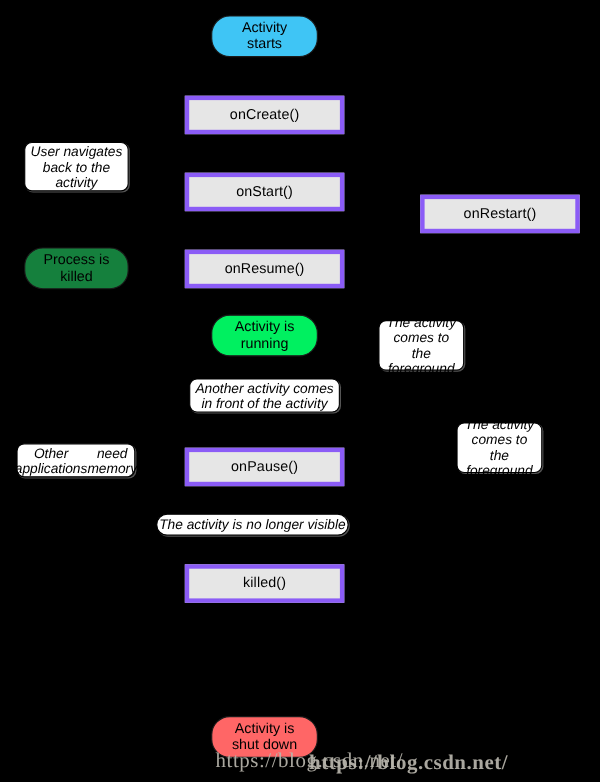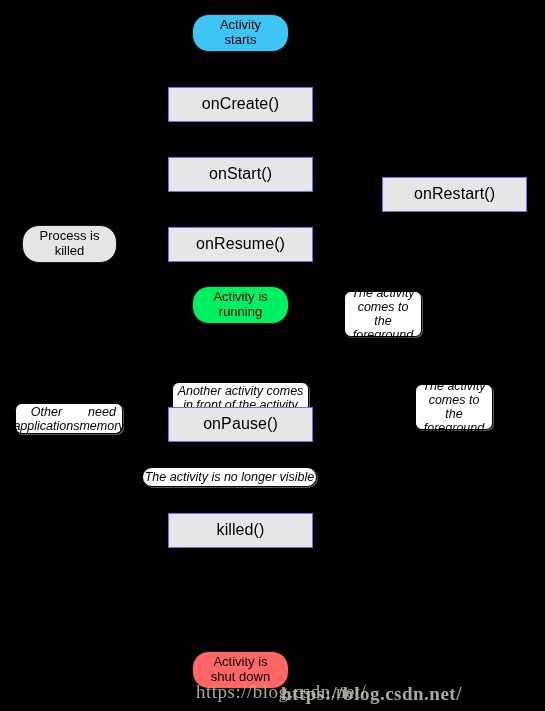--- a/index.html
+++ b/index.html
@@ -22,33 +22,33 @@
     display: flex;
     align-items: center;
     justify-content: center;
     text-align: center;
     color: #000000;
     line-height: 1.15;
   }
   
   .callback {
     background: #e6e6e6;
-    border: 1px solid #8b5cf6;
-    font-size: 16px;
+    border: 4px solid #8b5cf6;
+    font-size: 13px;
     letter-spacing: 0.1px;
   }
   
   .pill {
     border: 1px solid #1a1a1a;
     border-radius: 17px;
     font-size: 13px;
   }
   .pill-start  { background: #3fc5f5; }
   .pill-run    { background: #00f060; }
-  .pill-killed { background: #e5e5e5; }
+  .pill-killed { background: #15803d; }
   .pill-shut   { background: #ff6666; }
   
   .note {
     background: #ffffff;
     border: 1px solid #000000;
     border-radius: 7px;
     font-style: italic;
     font-size: 12.5px;
     padding: 2px 4px;
     box-shadow: 1px 1px 0 #555555;
@@ -78,20 +78,25 @@
 
   <div class="node pill pill-start" style="left:192px; top:14px; width:97px; height:38px; flex-direction:column;">
     <span>Activity</span>
     <span>starts</span>
   </div>
 
   <div class="node callback" style="left:168px; top:87px; width:145px; height:35px;">
     <span>onCreate()</span>
   </div>
 
+  <div class="note" style="position:absolute; left:22px; top:129px; width:95px; height:45px; display:flex; flex-direction:column; align-items:center; justify-content:center; text-align:center; box-sizing:border-box;">
+    <span>User navigates</span>
+    <span>back to the</span>
+    <span>activity</span>
+  </div>
 
   <div class="node callback" style="left:168px; top:157px; width:145px; height:35px;">
     <span>onStart()</span>
   </div>
 
   <div class="node callback" style="left:382px; top:157px; width:145px; height:35px;margin-top:20px;">
     <span>onRestart()</span>
   </div>
 
   <div class="node pill pill-killed" style="left:22px; top:225px; width:95px; height:38px; flex-direction:column;">
@@ -107,21 +112,21 @@
     <span>Activity is</span>
     <span>running</span>
   </div>
 
   <div class="note" style="position:absolute; left:344px; top:291px; width:78px; height:46px; display:flex; flex-direction:column; align-items:center; justify-content:center; text-align:center; box-sizing:border-box;">
     <span>The activity</span>
     <span>comes to the</span>
     <span>foreground</span>
   </div>
 
-  <div class="note" style="position:absolute; left:172px; top:344px; width:137px; height:31px; display:flex; flex-direction:column; align-items:center; justify-content:center; text-align:center; box-sizing:border-box;margin-top:38px;">
+  <div class="note" style="position:absolute; left:172px; top:344px; width:137px; height:31px; display:flex; flex-direction:column; align-items:center; justify-content:center; text-align:center; box-sizing:border-box;">
     <span>Another activity comes</span>
     <span>in front of the activity</span>
   </div>
 
   <div class="note" style="position:absolute; left:15px; top:403px; width:108px; height:31px; display:flex; flex-direction:row; align-items:center; justify-content:center; text-align:center; box-sizing:border-box;">
     <span>Other applications</span>
     <span>need memory</span>
   </div>
 
   <div class="node callback" style="left:168px; top:407px; width:145px; height:35px;">

